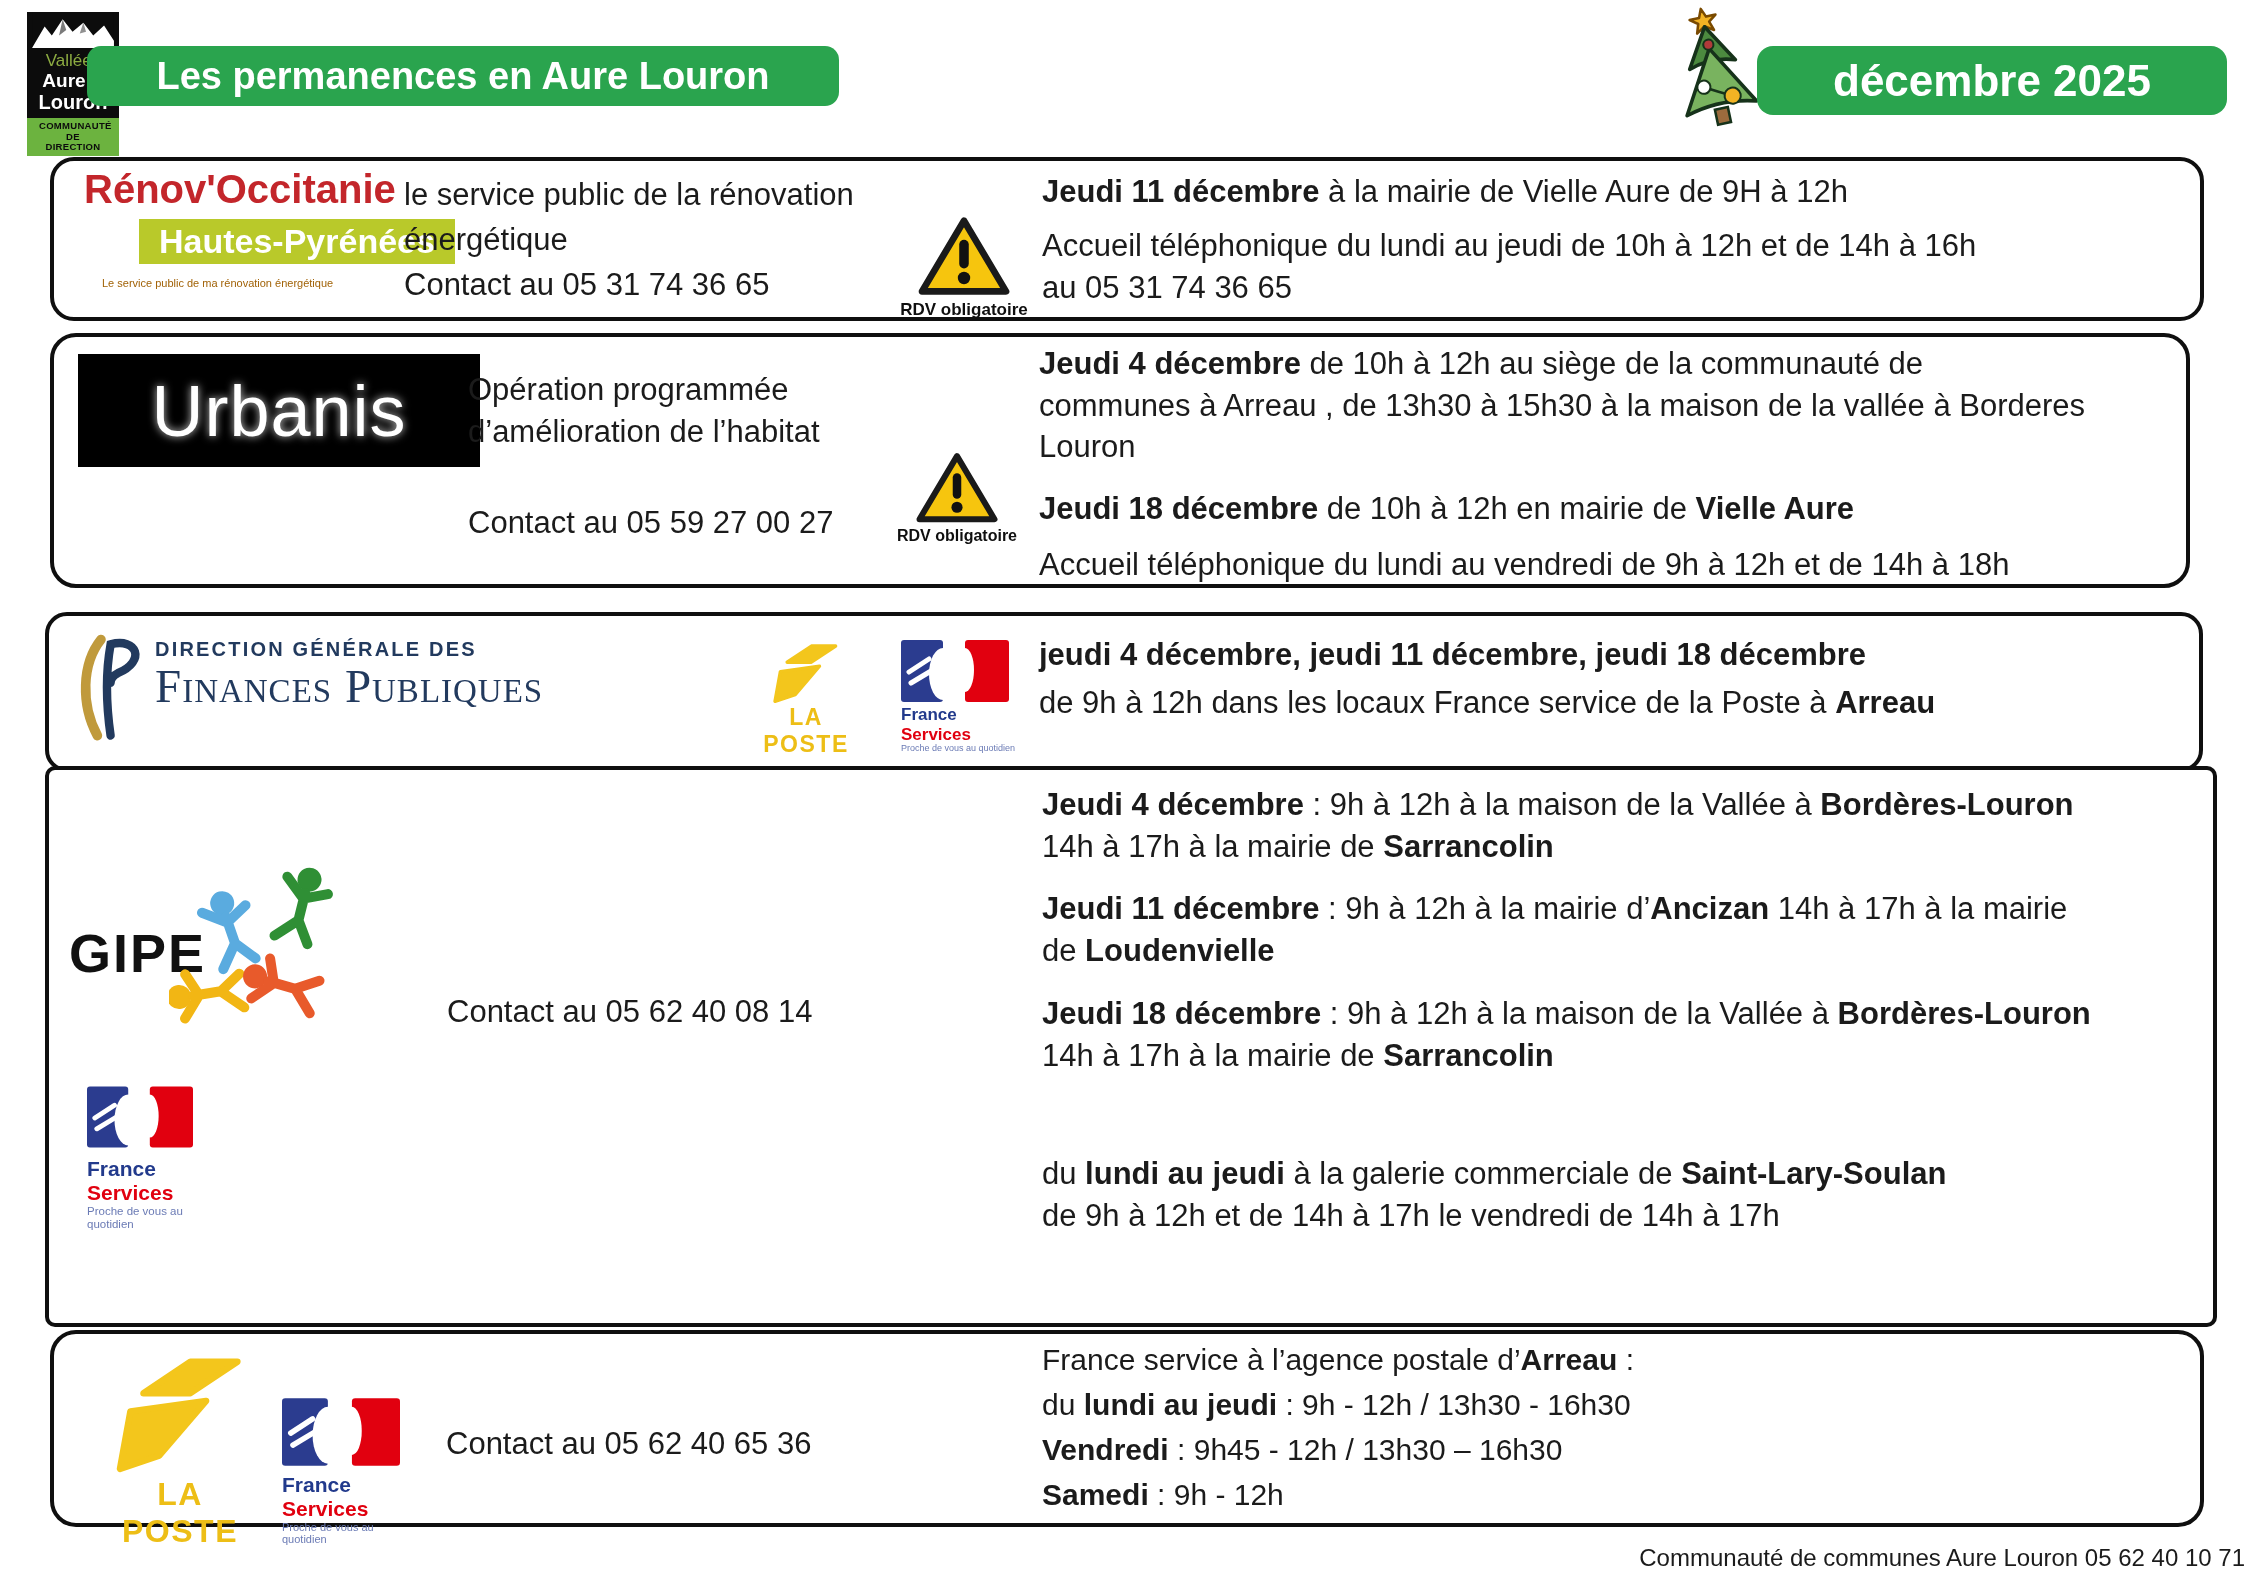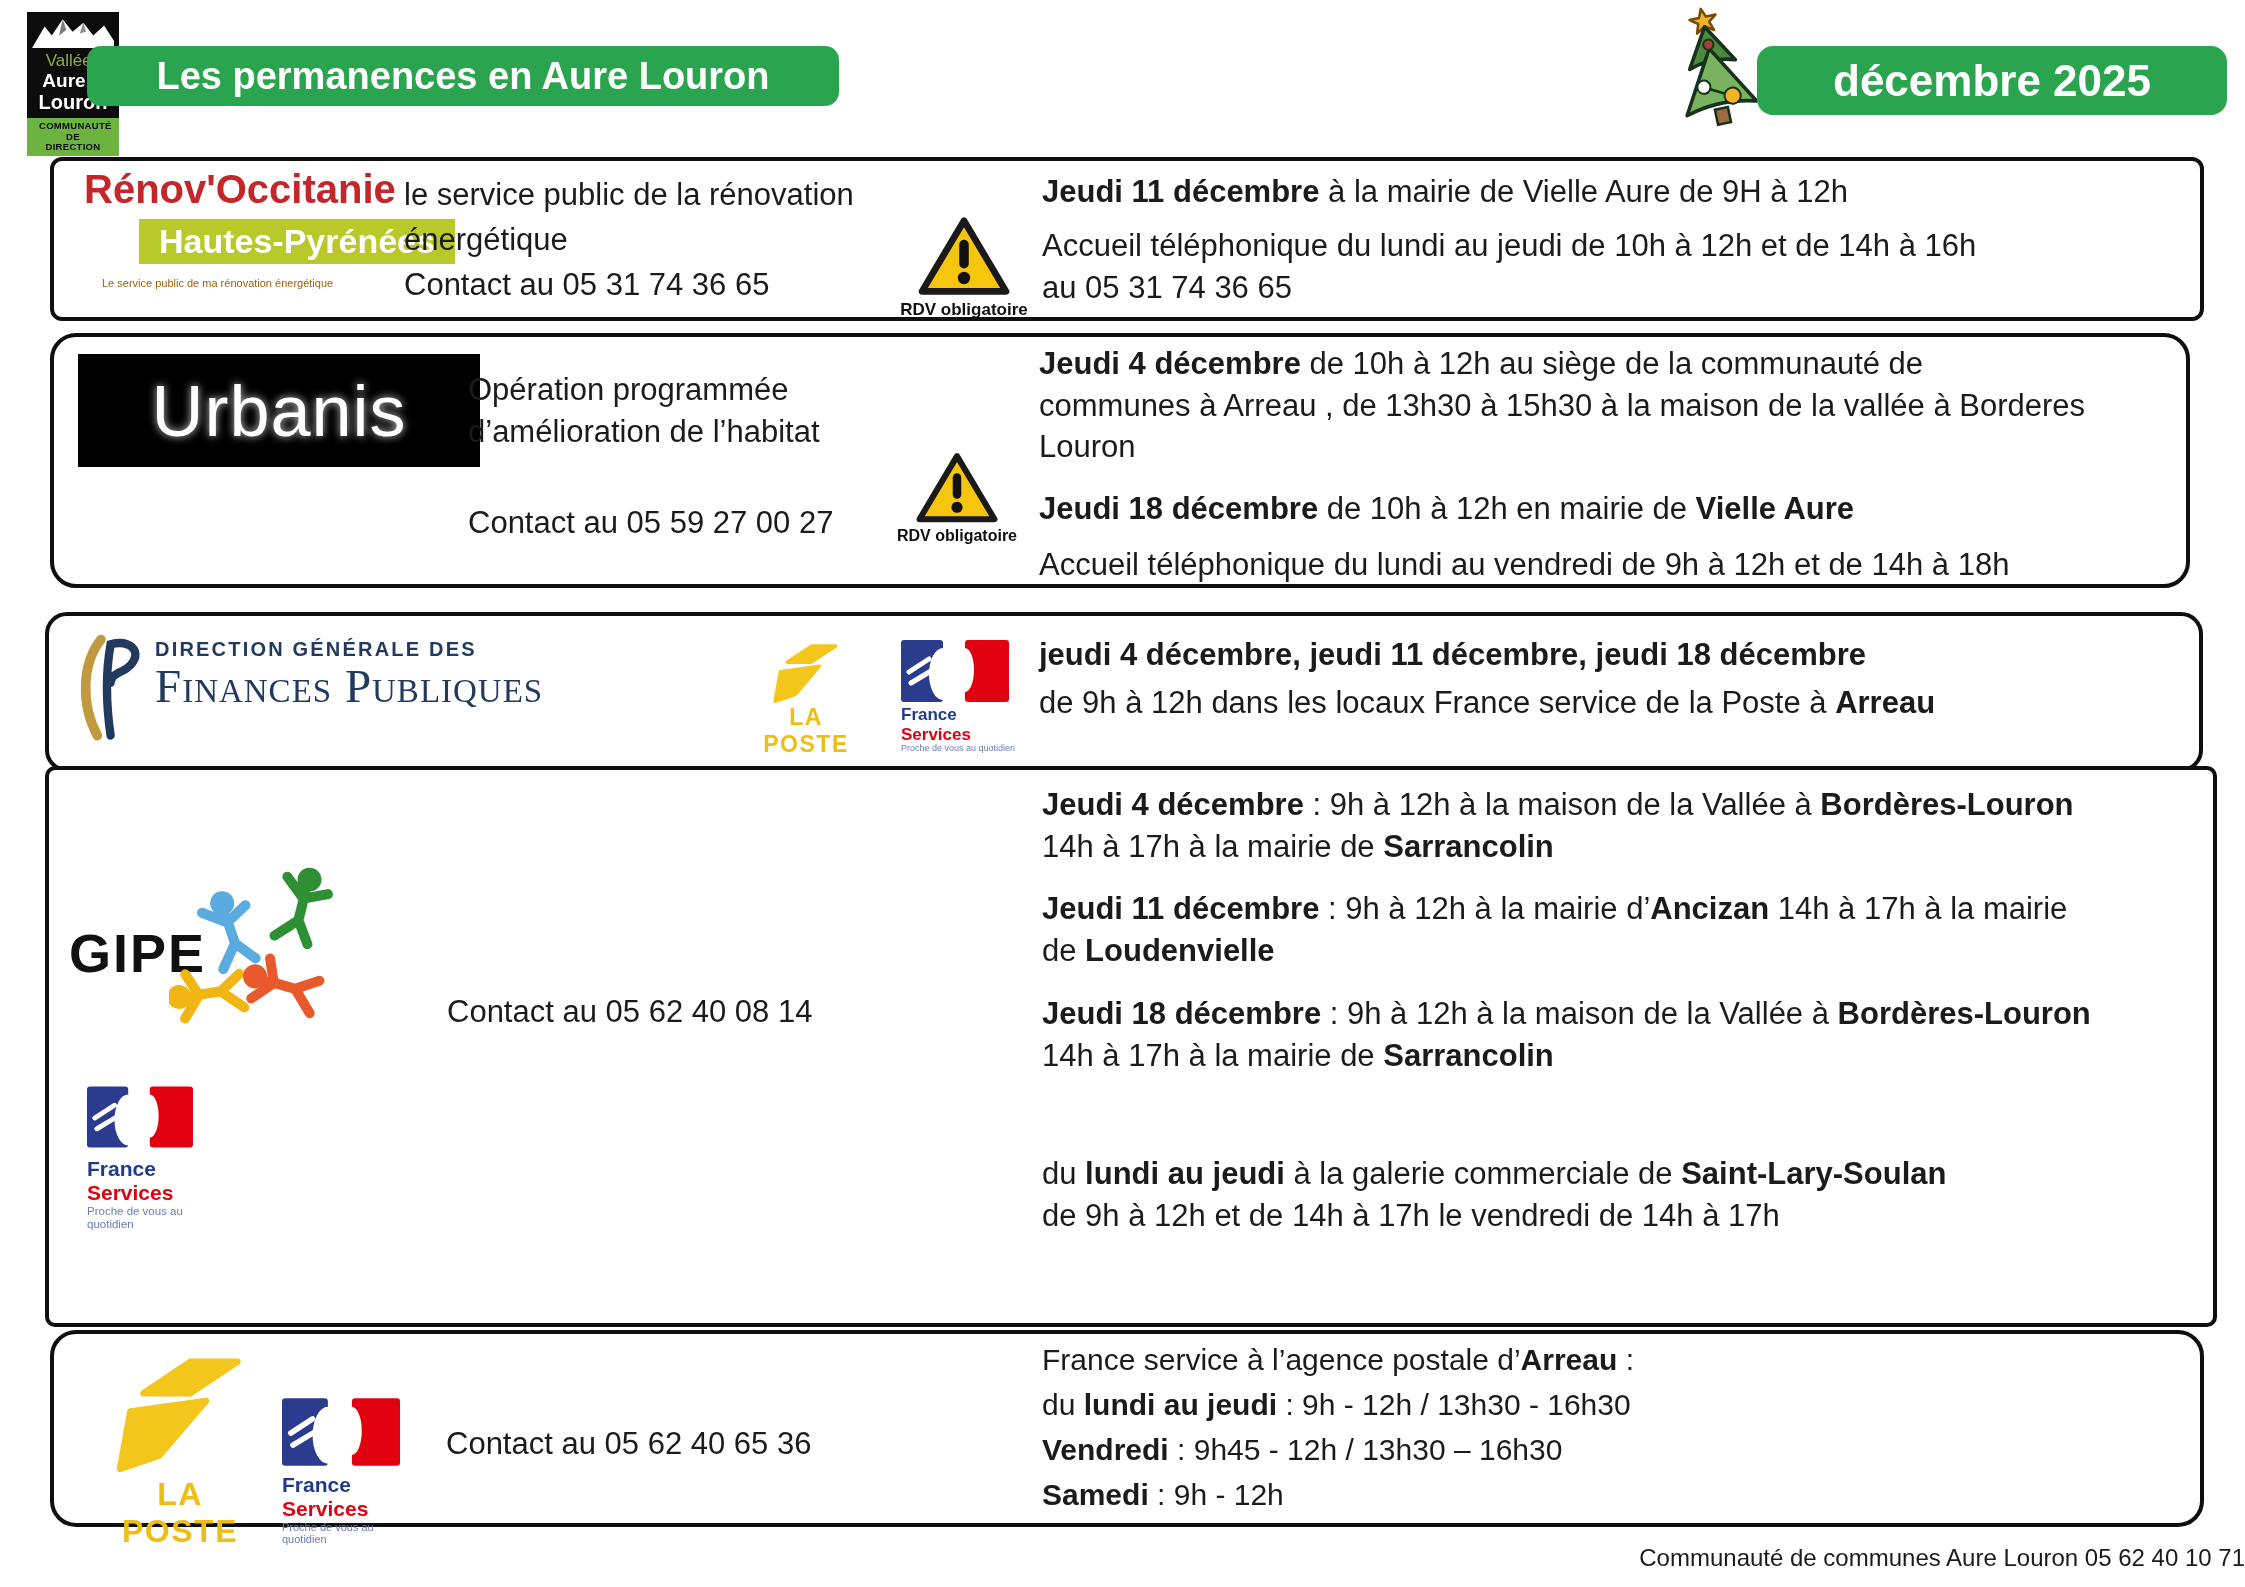--- a/index.html
+++ b/index.html
@@ -81,21 +81,21 @@
       <path d="M44,78 Q58,86 70,92" fill="none" stroke="#16321a" stroke-width="2.5"></path>
       <circle cx="57" cy="38" r="5" fill="#b03a3a" stroke="#16321a" stroke-width="2"></circle>
       <circle cx="44" cy="78" r="6.5" fill="#ffffff" stroke="#16321a" stroke-width="2"></circle>
       <circle cx="70" cy="92" r="8" fill="#f2b324" stroke="#16321a" stroke-width="2"></circle>
       <rect x="50" y="102" width="13" height="15" fill="#9c6b3d" stroke="#16321a" stroke-width="2.5"></rect>
     </g>
   </svg>
 
   <div class="pill" style="left:1757px;top:46px;width:470px;height:69px;border-radius:16px;font-size:44px;">décembre 2025</div>
 
-  <div class="card" style="left:50px;top:157px;width:2146px;height:156px;border-radius:12px;">
+  <div class="card" style="left:50px;top:157px;width:2146px;height:156px;border-radius:24px;">
     <div class="abs renov-title" style="left:30px;top:8px;">Rénov'Occitanie</div>
     <div class="abs" style="left:85px;top:58px;">
       <span class="renov-sub">Hautes-Pyrénées</span>
     </div>
     <div class="abs renov-tag" style="left:48px;top:116px;">Le service public de ma rénovation énergétique</div>
 
     <p class="txt abs" style="left:350px;top:12px;width:540px;line-height:1.45;">le service public de la rénovation énergétique</p>
     <div class="abs contact" style="left:350px;top:106px;">Contact au 05 31 74 36 65</div>
 
     <div class="warn" style="left:845px;top:54px;width:130px;">

